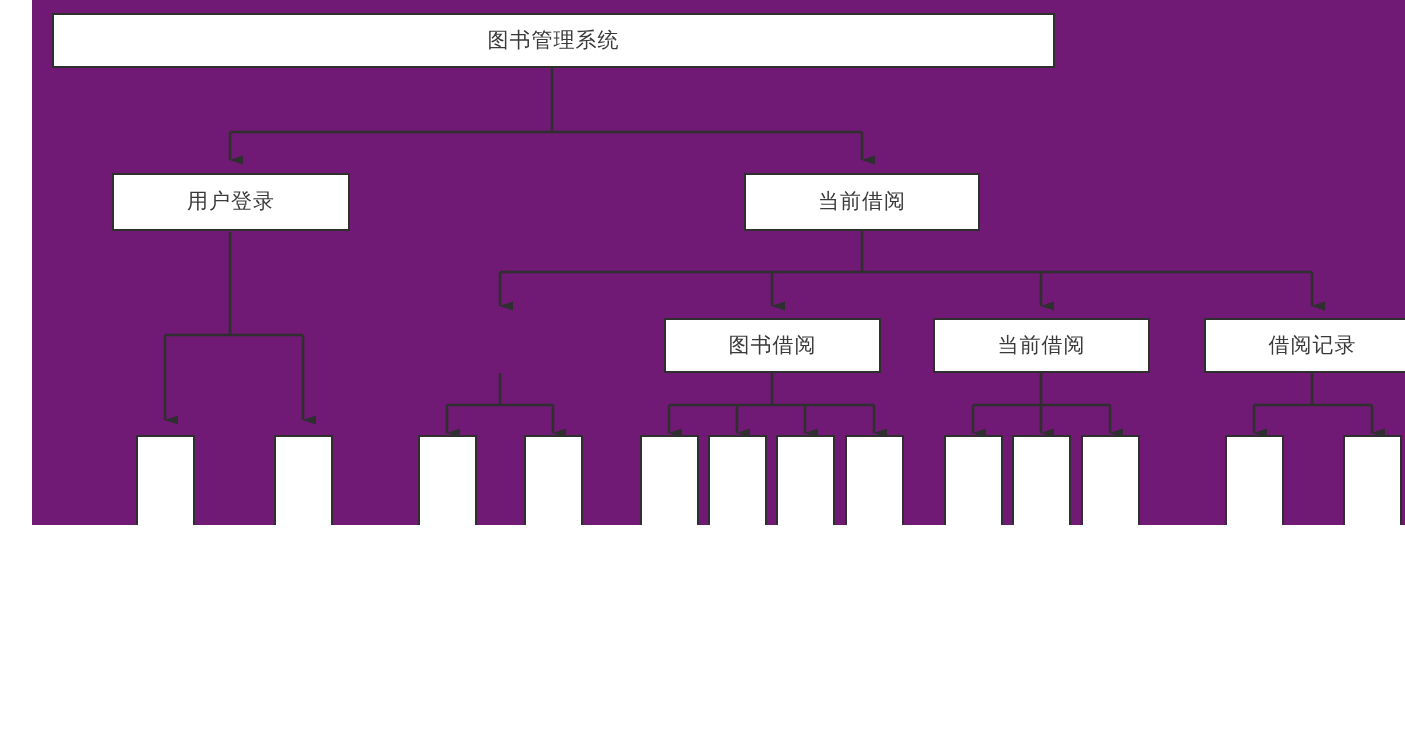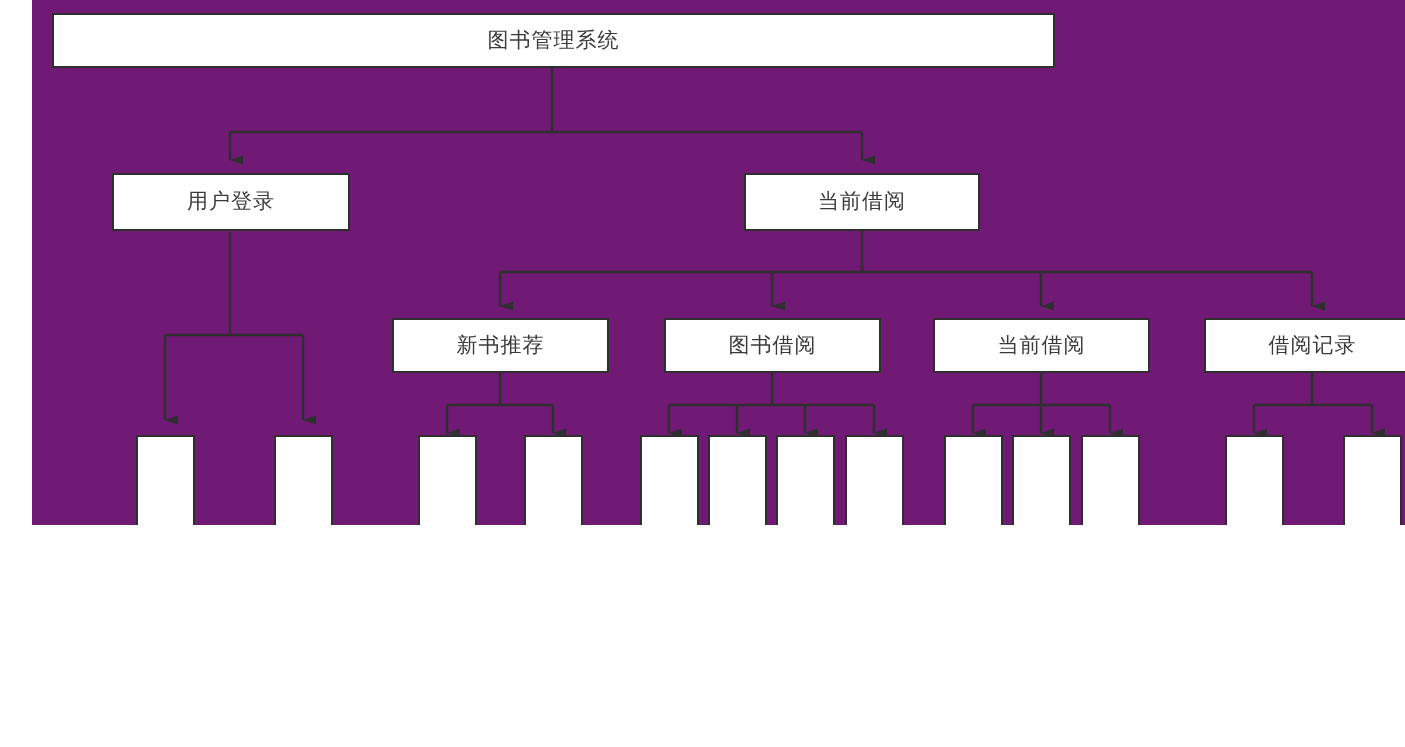--- a/index.html
+++ b/index.html
@@ -131,23 +131,20 @@
     <span class="lbl">图书管理系统</span>
   </div>
 
   <div class="node h" style="left:80px; top:173px; width:238px; height:58px;">
     <span class="lbl">用户登录</span>
   </div>
   <div class="node h" style="left:712px; top:173px; width:236px; height:58px;">
     <span class="lbl">当前借阅</span>
   </div>
 
-  <div class="node h" style="left:360px; top:318px; width:217px; height:55px;">
-    <span class="lbl">新书推荐</span>
-  </div>
   <div class="node h" style="left:632px; top:318px; width:217px; height:55px;">
     <span class="lbl">图书借阅</span>
   </div>
   <div class="node h" style="left:1172px; top:318px; width:217px; height:55px;">
     <span class="lbl">借阅记录</span>
   </div>
   <div class="node h" style="left:901px; top:318px; width:217px; height:55px;">
     <span class="lbl">当前借阅</span>
   </div>
 

